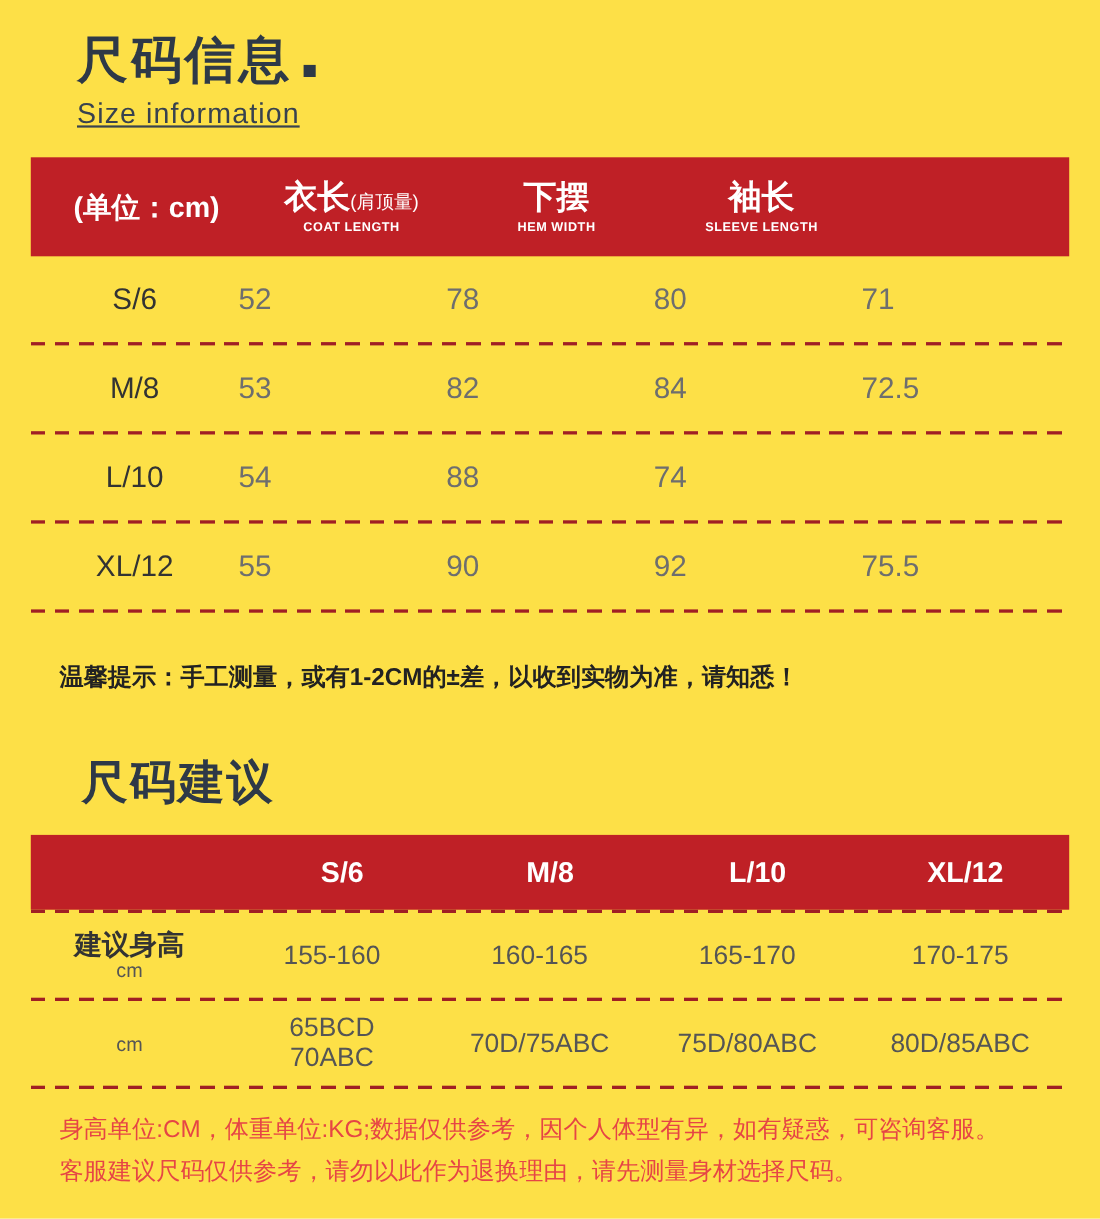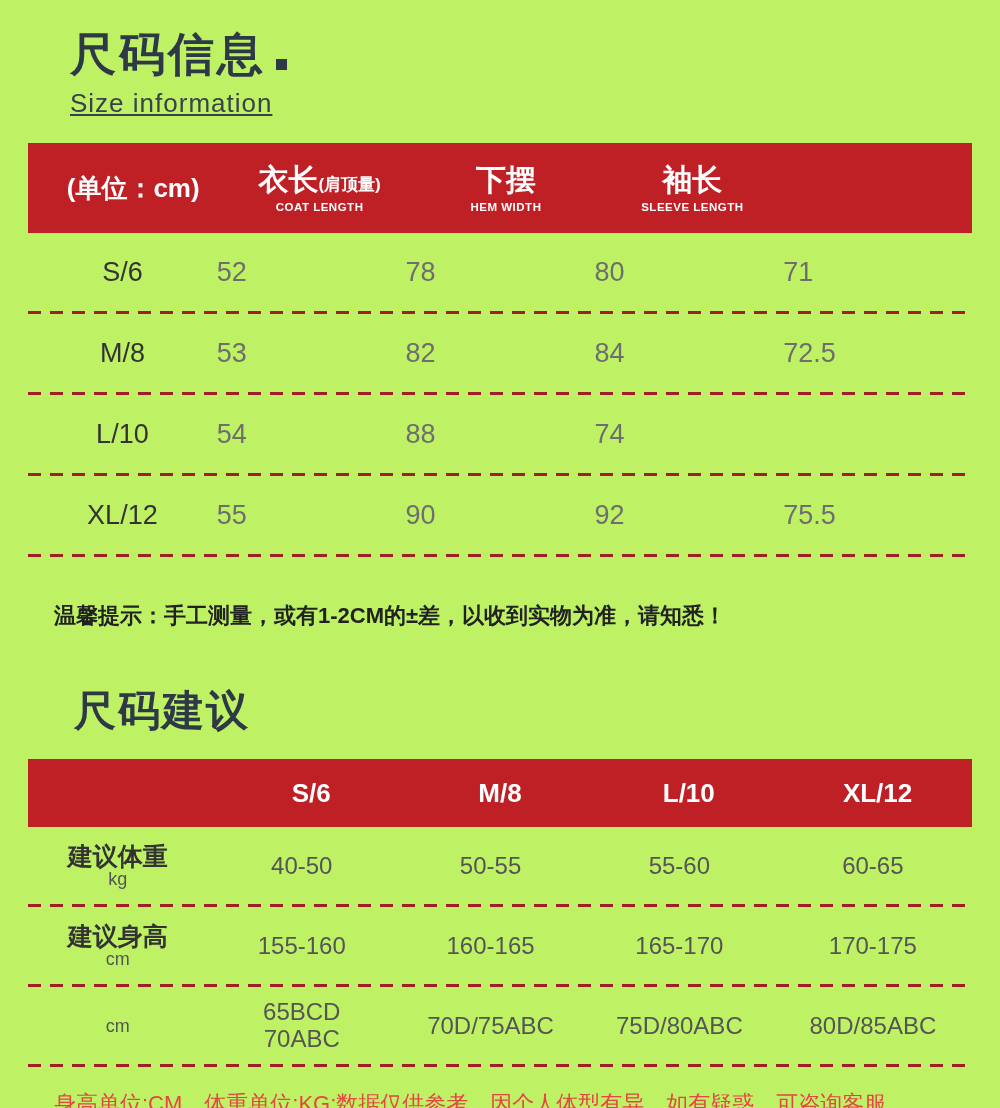--- a/index.html
+++ b/index.html
@@ -1,32 +1,32 @@
 <!DOCTYPE html>
 <html><head>
 <meta charset="utf-8">
 <style>
   html,body { margin:0; padding:0; background:#ffffff; }
   body { font-family:"Liberation Sans","DejaVu Sans",sans-serif; }
-  .page { width:1000px; height:1108px; background:#bef264; box-sizing:border-box; padding:28px 28px 0 28px; overflow:hidden; }
+  .page { width:1000px; height:1108px; background:#fde047; box-sizing:border-box; padding:28px 28px 0 28px; overflow:hidden; }
 
   
   .s1-header { margin:2px 0 24px 42px; }
   .main-title { margin:0; font-size:46px; font-weight:800; color:#2e3947; letter-spacing:3px; line-height:1.05; }
   .title-dot { display:inline-block; width:11px; height:11px; background:#2e3947; margin-left:10px; }
   .sub-title { margin-top:10px; font-size:26px; color:#38424f; letter-spacing:1px;text-decoration:underline; }
 
   
   .thead { display:grid; grid-template-columns:20% 20% 20% 20% 20%; background:#bf2026; align-items:center; }
   .thead1 { height:90px;padding-left:12px; }
   .thead2 { height:68px; margin-top:20px; }
   .th { text-align:center; color:#ffffff; }
   .zh-row { line-height:1.05; }
   .zh { font-size:30px; font-weight:700; }
-  .zh-small { font-size:17px; font-weight:700; }
+  .zh-small { font-size:17px; font-weight:400; }
   .en { font-size:11.5px; font-weight:600; letter-spacing:0.5px; margin-top:5px; }
   .unit { font-size:26px; font-weight:700; }
   .t2-col { font-size:26px; font-weight:700; }
 
   
   .trow { display:grid; grid-template-columns:20% 20% 20% 20% 20%; height:78px; align-items:center; }
   .size-cell { font-size:27px; color:#333333; text-align:center; }
   .val { font-size:27px; color:#6e6e6e; white-space:pre-line; line-height:1.12; }
   .dash { height:3px; background:repeating-linear-gradient(to right,#a01f24 0 13px,transparent 13px 22px); }
 
@@ -113,30 +113,20 @@
   <h2 class="s2-title">尺码建议</h2>
 
   <div class="thead thead2">
     <div class="th"></div>
     <div class="th t2-col">S/6</div>
     <div class="th t2-col">M/8</div>
     <div class="th t2-col">L/10</div>
     <div class="th t2-col">XL/12</div>
   </div>
 
-  <div class="t2row">
-    <div class="rlabel">
-      <div class="lab">建议体重</div>
-      <div class="u">kg</div>
-    </div>
-    <div class="val2">40-50</div>
-    <div class="val2">50-55</div>
-    <div class="val2">55-60</div>
-    <div class="val2">60-65</div>
-  </div>
   <div class="dash"></div>
 
   <div class="t2row">
     <div class="rlabel">
       <div class="lab">建议身高</div>
       <div class="u">cm</div>
     </div>
     <div class="val2">155-160</div>
     <div class="val2">160-165</div>
     <div class="val2">165-170</div>

